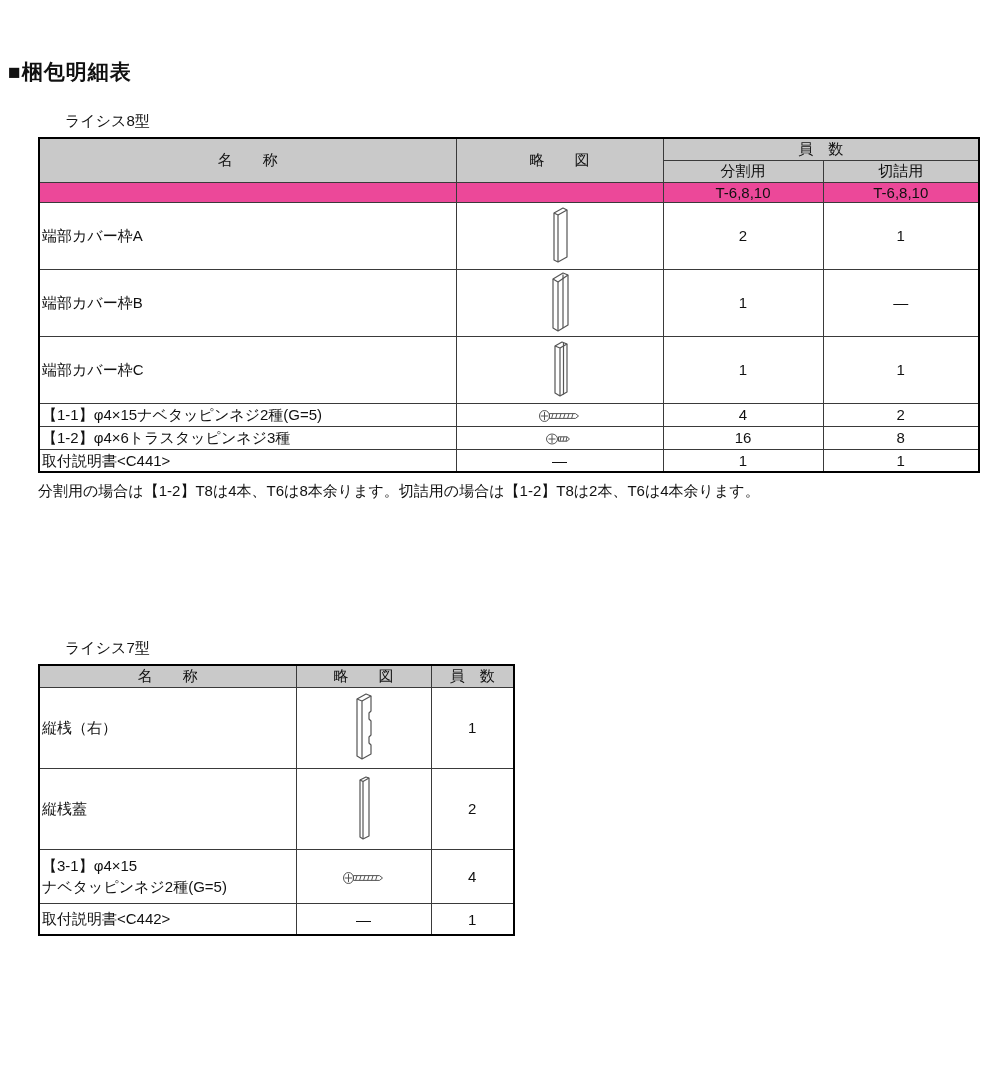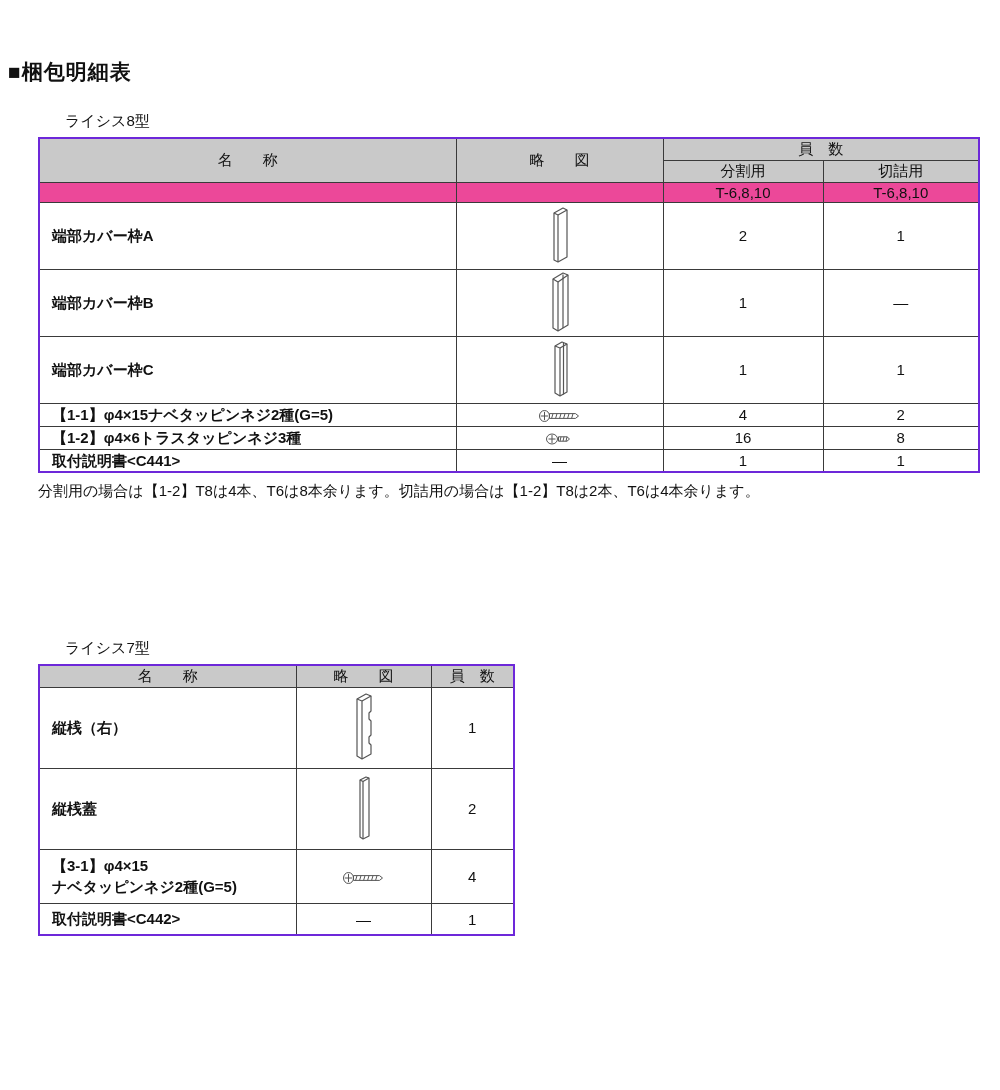--- a/index.html
+++ b/index.html
@@ -14,34 +14,34 @@
     font-size: 21px; font-weight: bold;
     margin: 58px 0 0 8px;
     letter-spacing: 1px;
   }
   .block { margin-left: 38px; }
   .block8 { margin-top: 26px; }
   .block7 { margin-top: 138px; }
   .caption { font-size: 15px; margin: 0 0 6px 27px; }
   table {
     border-collapse: collapse; table-layout: fixed; background: #fff;
-    border: 2px solid #6d28d9;
+    border: 2px solid #000000;
   }
   .t8 { width: 940px; }
   .t7 { width: 475px; }
   th, td {
     border: 1px solid #3a3a3a;
     font-size: 15px; font-weight: normal;
     padding: 0;
     overflow: hidden;
   }
   thead th { text-align: center; vertical-align: middle; height: 22px; }
   th.gray { background: #c9c9c9; }
   tr.subhead th { height: 20px; background: #ec4899; }
-  td.name-cell { text-align: left; padding-left: 12px; vertical-align: middle; line-height: 1.45; font-weight: bold; }
+  td.name-cell { text-align: left; padding-left: 2px; vertical-align: middle; line-height: 1.45; }
   td.center { text-align: center; vertical-align: middle; }
   td.sketch-cell { text-align: center; vertical-align: middle; }
   td.sketch-cell svg { vertical-align: middle; display: inline-block; }
   .t8 tbody tr { height: 23px; }
   .t8 tbody tr.tall { height: 67px; }
   .t7 tbody tr { height: 32px; }
   .t7 tbody tr.tall { height: 81px; }
   .t7 tbody tr.two-line { height: 54px; }
   .note { width: 940px; text-align: left; font-size: 15px; margin-top: 9px; }
 </style>

